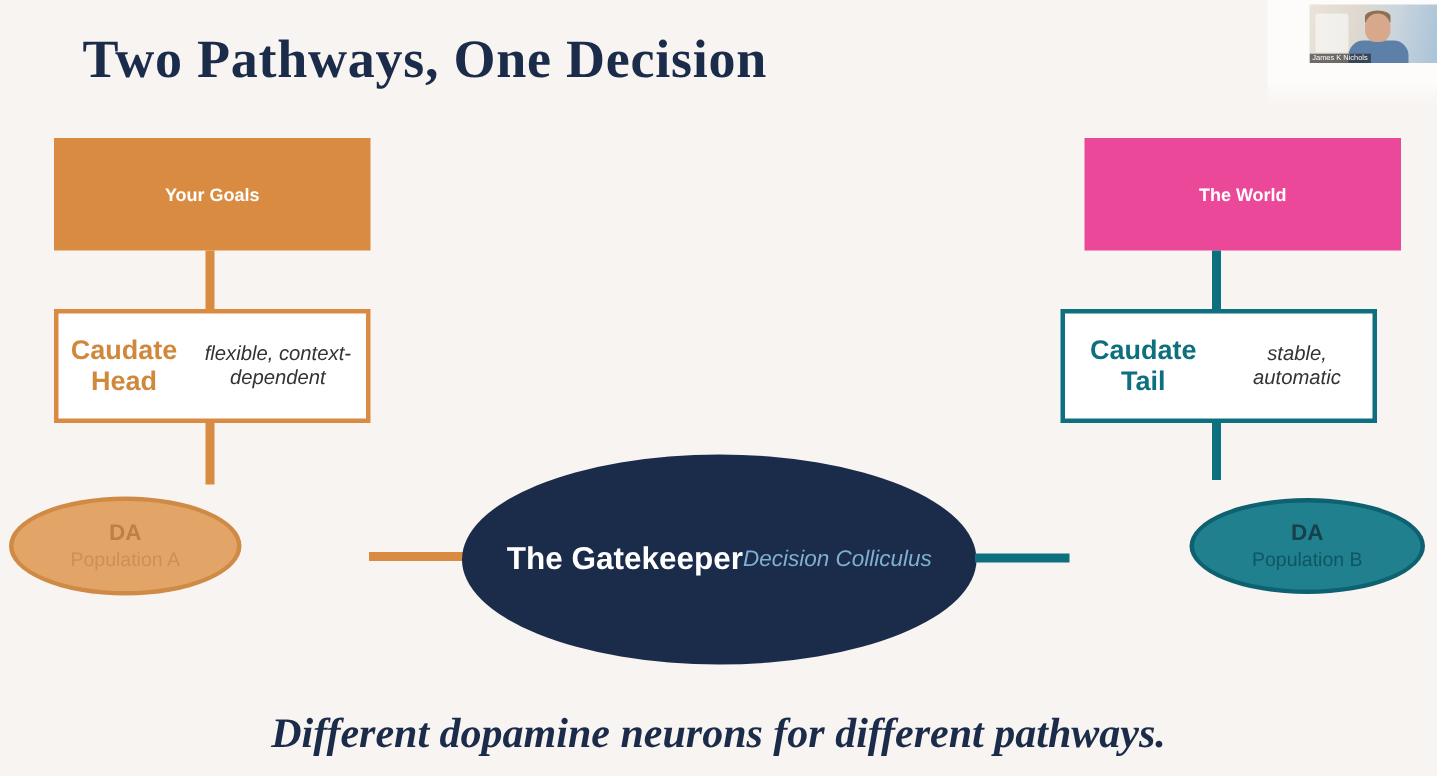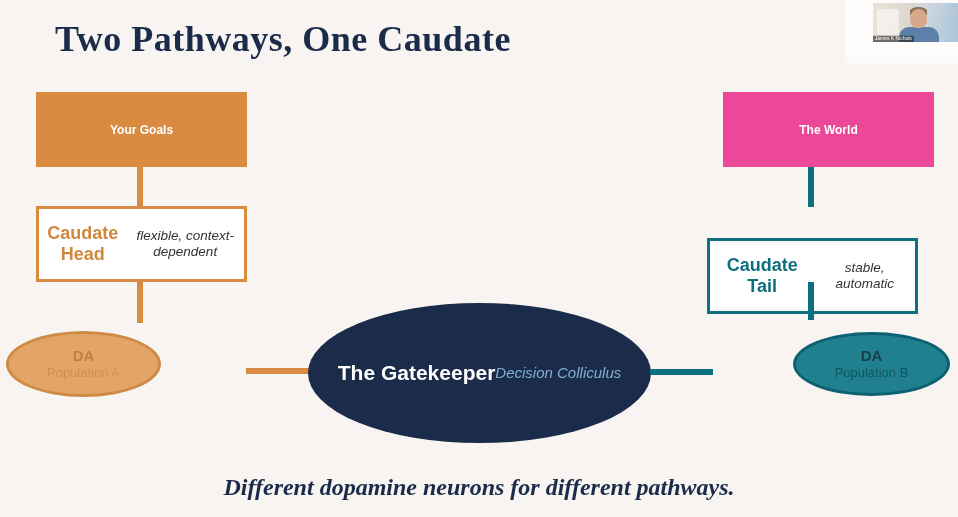--- a/index.html
+++ b/index.html
@@ -54,35 +54,35 @@
     position:absolute;left:308px;top:303px;width:343px;height:140px;
     background:#1b2b4a;border-radius:50%;
     display:flex;flex-direction:row;align-items:center;justify-content:center;text-align:center;
   }
   .gatekeeper .gk-title{color:#ffffff;font-weight:bold;font-size:21px;line-height:1.3;}
   .gatekeeper .gk-sub{color:#7fafd3;font-style:italic;font-size:15px;line-height:1.2;}
   .hline.teal{left:650px;top:369px;width:63px;background:#0e6f7e;}
   
   .world-box{left:723px;top:92px;background:#ec4899;}
   .vline.t1{left:808px;top:167px;height:40px;background:#0e6f7e;}
-  .caudate-tail{left:707px;top:206px;border:3px solid #0e6f7e;margin-top:32px;}
+  .caudate-tail{left:707px;top:206px;border:3px solid #0e6f7e;}
   .caudate-tail .box-title{color:#0e6f7e;}
   .vline.t2{left:808px;top:282px;height:38px;background:#0e6f7e;}
   .da-b{
     position:absolute;left:793px;top:332px;width:151px;height:58px;
     background:#20808e;border:3px solid #0d6170;border-radius:50%;
     display:flex;flex-direction:column;align-items:center;justify-content:center;text-align:center;
   }
   .da-b .da-title{font-weight:bold;font-size:15px;color:#16414c;line-height:1.25;}
   .da-b .da-sub{font-size:13px;color:#0f5664;line-height:1.15;}
   
   .caption{
     position:absolute;left:0;top:474px;width:958px;text-align:center;
     font-family:"Liberation Serif", serif;
-    font-weight:bold;font-style:italic;font-size:24px;color:#1b2b4a;
+    font-weight:bold;font-style:italic;font-size:28px;color:#1b2b4a;
   }
   
   .webcam-backdrop{
     position:absolute;left:845px;top:0;width:113px;height:72px;
     background:linear-gradient(180deg,#fdfcfb 75%,rgba(253,252,251,0) 100%);
   }
   .webcam{
     position:absolute;left:873px;top:3px;width:85px;height:39px;
     overflow:hidden;
     background:linear-gradient(100deg,#e9e3da 0%,#ded8cf 38%,#cdd6de 62%,#a9c3d8 100%);
@@ -108,21 +108,21 @@
     background:rgba(30,30,30,0.6);color:#ffffff;
     font-size:8px;line-height:10px;padding:0 3px;white-space:nowrap;
     transform:scale(0.62);transform-origin:left bottom;
   }
 </style>
 </head>
 <body>
 
 <div class="slide">
 
-  <h1 class="title">Two Pathways, One Caudate</h1>
+  <h1 class="title">Two Pathways, One Decision</h1>
 
   <div class="top-box goals-box">
     <span>Your Goals</span>
   </div>
   <div class="vline o1"></div>
   <div class="mid-box caudate-head">
     <div class="box-title">Caudate Head</div>
     <div class="box-sub">flexible, context-dependent</div>
   </div>
   <div class="vline o2"></div>

